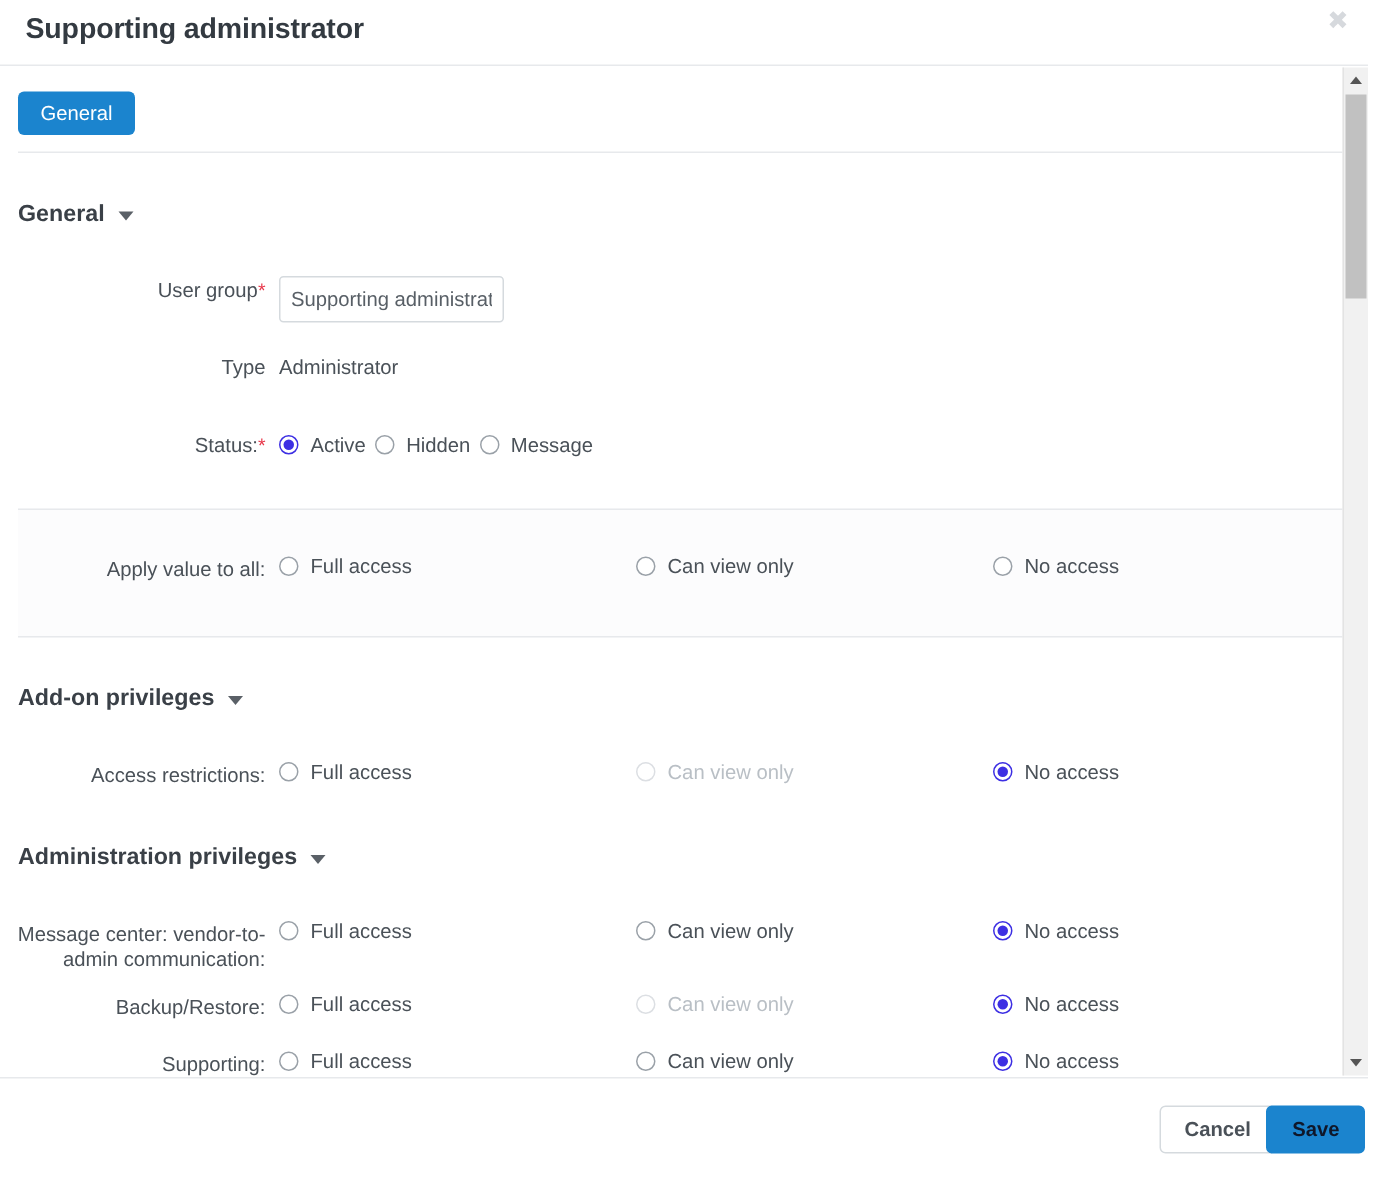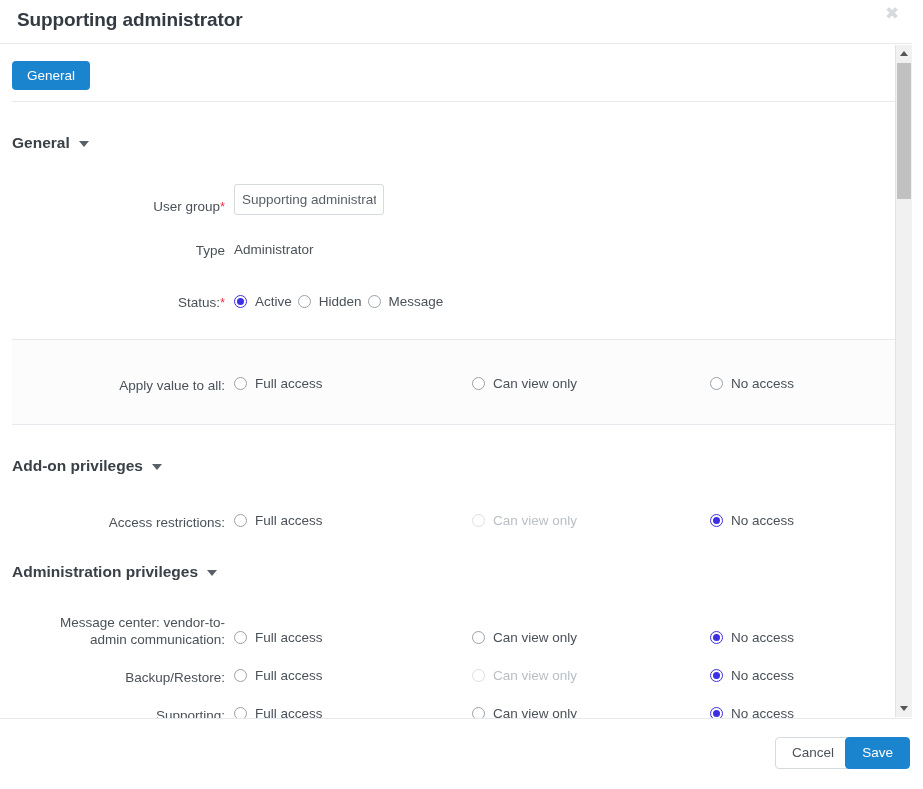--- a/index.html
+++ b/index.html
@@ -84,23 +84,22 @@
     border-left: 5px solid transparent;
     border-right: 5px solid transparent;
     border-top: 6px solid #5a6067;
     cursor: pointer;
     margin-top: 2px;
   }
 
   
   .row {
     display: flex;
-    align-items: flex-end;
+    align-items: flex-start;
     min-height: 24px;
-    padding-left: 48px;
   }
   .row-label {
     width: 177px;
     flex: 0 0 177px;
     text-align: right;
     font-size: 13.5px;
     color: #4a5158;
     line-height: 17px;
     padding-top: 1px;
   }
@@ -189,32 +188,33 @@
   .btn {
     position: absolute;
     height: 32px;
     border-radius: 4px;
     font-family: "Liberation Sans", sans-serif;
     font-size: 13.5px;
     cursor: pointer;
     line-height: 30px;
     text-align: center;
     padding: 0 16px;
+    font-weight: bold;
   }
   .btn-cancel {
     right: 72px; top: 18px;
     background: #fff;
     border: 1px solid #d5dade;
     color: #4a5158;
   }
   .btn-save {
     right: 13px; top: 18px;
     background: #1b84ce;
     border: 1px solid #1b84ce;
-    color: #ffffff;
+    color: #0f172a;
   }
 
   
   .scrollbar {
     position: absolute;
     right: 0; top: 45px;
     width: 17px; height: 672px;
     background: #f1f1f1;
     border-left: 1px solid #e3e3e3;
   }

